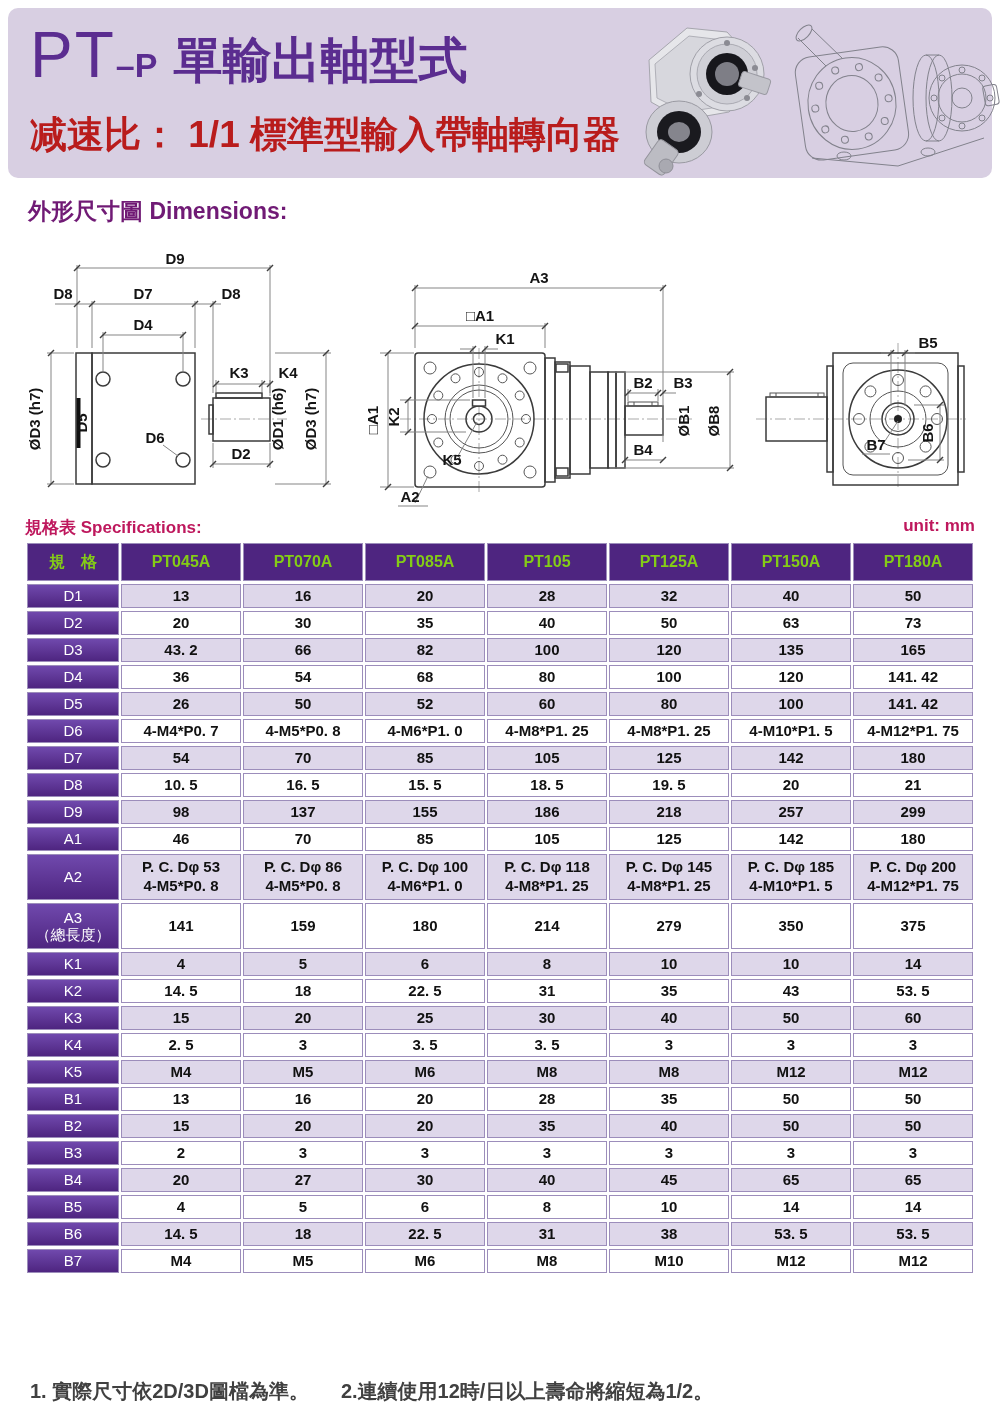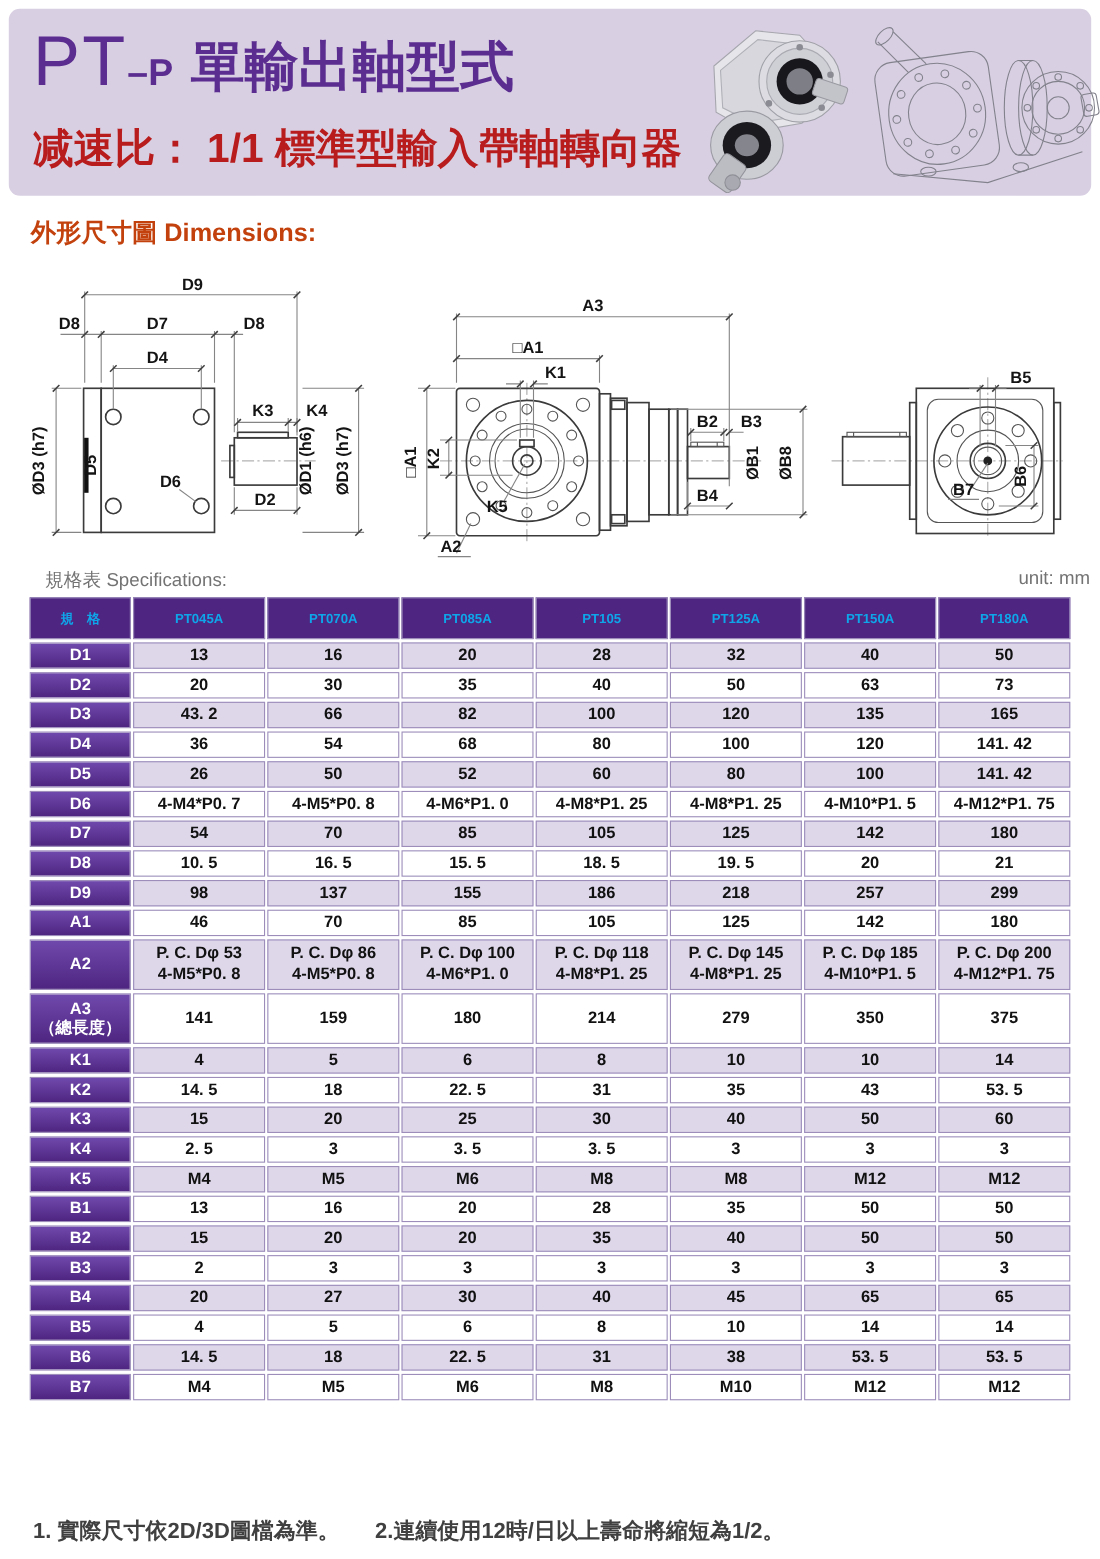--- a/index.html
+++ b/index.html
@@ -7,33 +7,33 @@
        font-family:"Liberation Sans","DejaVu Sans",sans-serif;overflow:hidden;}
   .banner{position:absolute;left:8px;top:8px;width:984px;height:170px;
           background:#d8cfe2;border-radius:10px;}
   .title1{position:absolute;left:22px;top:10px;color:#5b2d90;white-space:nowrap;}
   .pt{font-size:64px;font-weight:normal;letter-spacing:2px;}
   .pts{font-size:34px;font-weight:bold;}
   .t1c{font-size:49px;font-weight:bold;margin-left:16px;}
   .title2{position:absolute;left:22px;top:102px;color:#b91c1c;font-size:37px;
           font-weight:bold;white-space:nowrap;}
   .draw{position:absolute;}
-  .section-title{position:absolute;left:28px;top:196px;color:#c2410c;
+  .section-title{position:absolute;left:28px;top:196px;color:#701a75;
                  font-size:23px;font-weight:bold;}
   .specs-row{position:absolute;left:25px;top:516px;width:950px;display:flex;
-             justify-content:space-between;color:#737373;font-size:17px;font-weight:normal;margin-left:16px;}
+             justify-content:space-between;color:#be185d;font-size:17px;font-weight:bold;}
   table.spec{position:absolute;left:25px;top:540px;width:950px;
              border-collapse:separate;border-spacing:2px 3px;table-layout:fixed;}
   .spec col.c0{width:92px;}
   .spec th,.spec td{border:1px solid #9c8dbb;text-align:center;vertical-align:middle;padding:0;}
-  .spec thead th{background:#4e2580;color:#0ea5e9;font-size:12px;font-weight:bold;height:36px;}
+  .spec thead th{background:#4e2580;color:#84cc16;font-size:16px;font-weight:bold;height:36px;}
   .spec tbody tr{height:24px;}
   .spec tbody tr.tall{height:46px;}
   .spec tbody th{background:linear-gradient(180deg,#7049ad,#4e2580);color:#fff;
-                 font-size:15px;font-weight:bold;white-space:pre-line;line-height:1.15;}
+                 font-size:15px;font-weight:normal;white-space:pre-line;line-height:1.15;}
   .spec tbody td{font-size:15px;font-weight:bold;color:#111;
                  white-space:pre-line;line-height:1.25;}
   .spec tr.alt td{background:#ded7ea;}
   .spec tr.plain td{background:#ffffff;}
   .footnotes{position:absolute;left:30px;top:1378px;display:flex;gap:32px;
              font-size:20px;font-weight:bold;color:#404040;white-space:nowrap;}
   
   .oln{fill:none;stroke:#3b3b3b;stroke-width:1.5;}
   .thin{fill:none;stroke:#555;stroke-width:1;}
   .dim{fill:none;stroke:#858585;stroke-width:1;}

